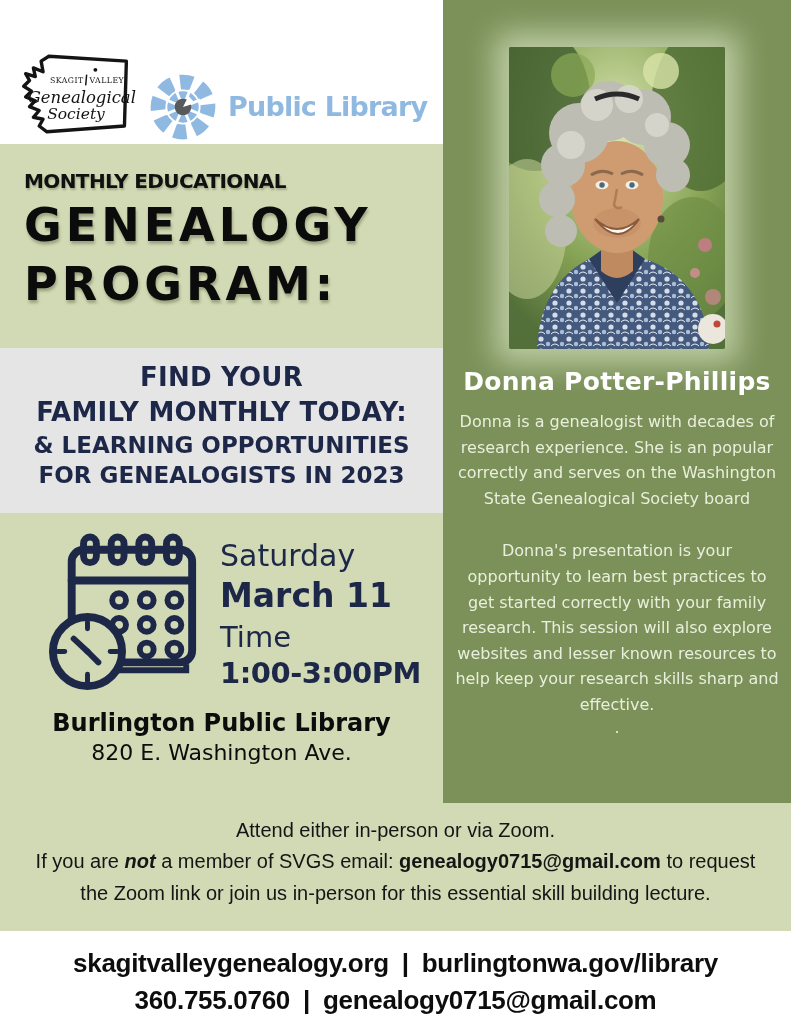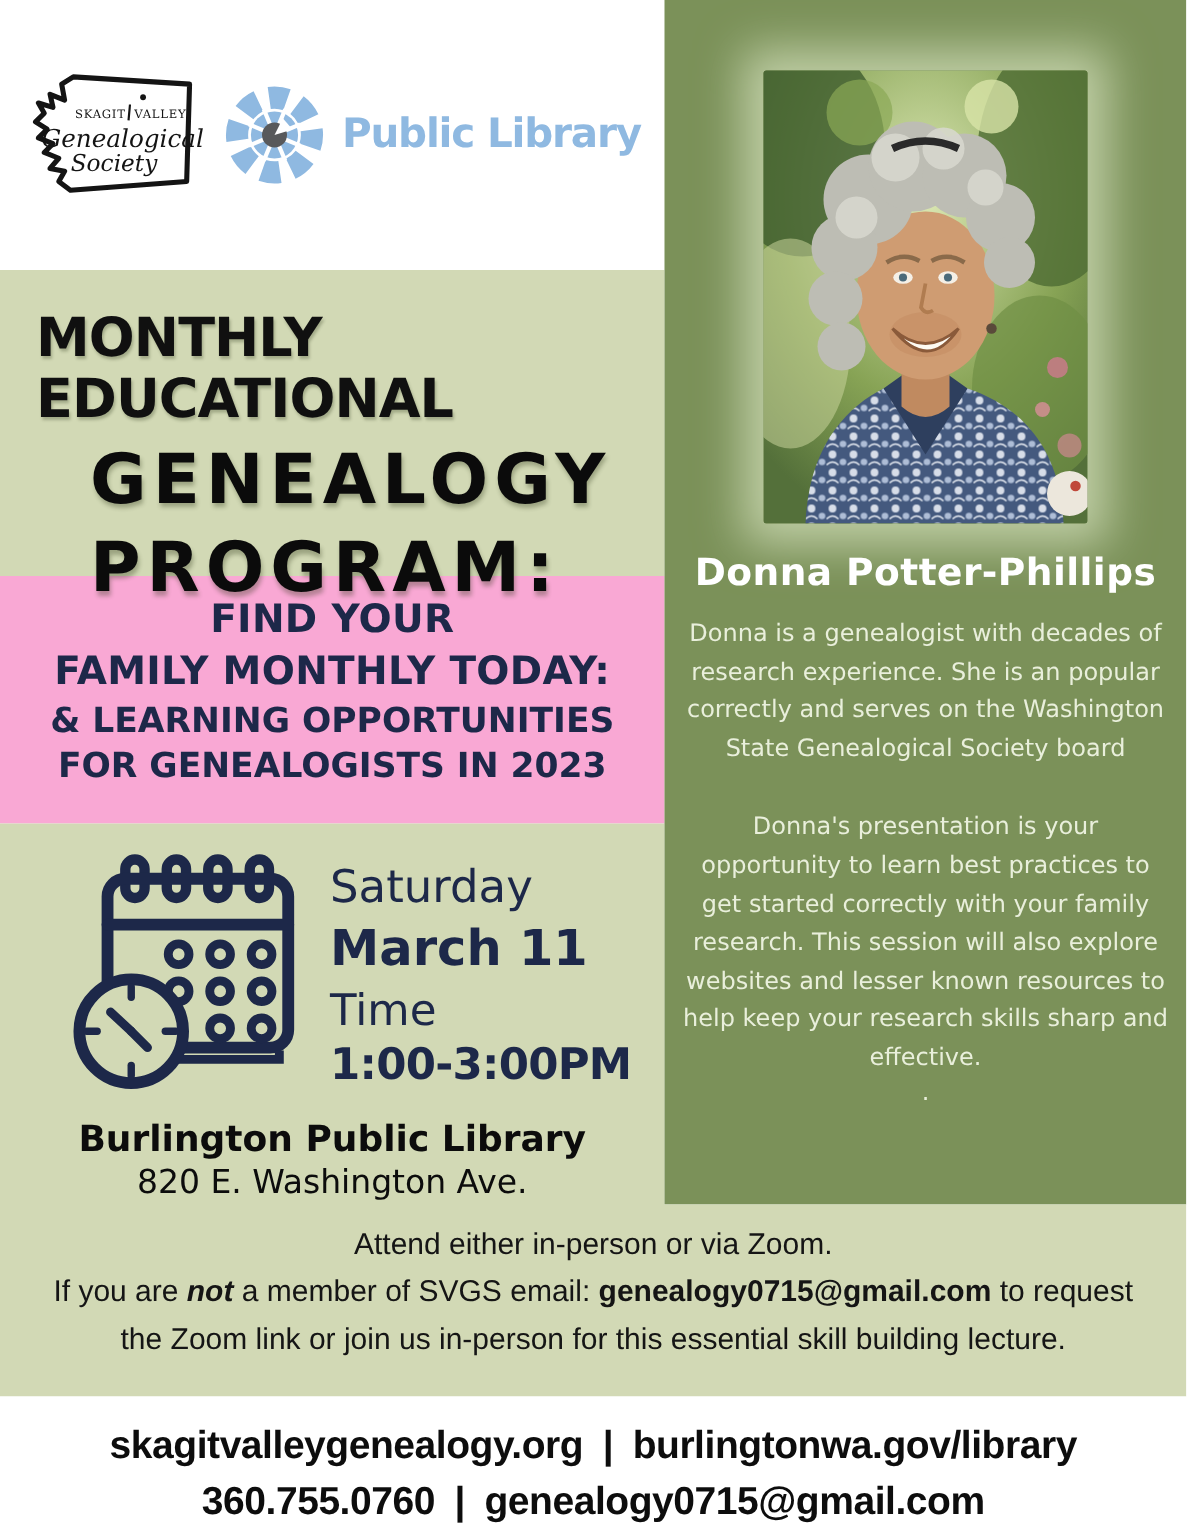--- a/index.html
+++ b/index.html
@@ -4,38 +4,38 @@
 <style>
   * { box-sizing: border-box; margin: 0; padding: 0; }
   html, body { width: 791px; height: 1024px; }
   body { font-family: "DejaVu Sans", sans-serif; background: #ffffff; }
 
   .flyer { position: relative; width: 791px; height: 1024px; background: #fff; overflow: hidden; }
 
   
   .left-col { position: absolute; top: 0; left: 0; width: 443px; height: 803px; }
 
-  .logos { height: 180px; background: #fff; display: flex; align-items: center; padding-left: 14px; gap: 8px; }
+  .logos { height: 144px; background: #fff; display: flex; align-items: flex-end; padding-left: 14px; gap: 8px; }
   .svgs-logo { width: 124px; height: 98px; flex: none; }
   .wa-outline { fill: #fff; stroke: #141414; stroke-width: 3.5; stroke-linejoin: round; }
   .wa-caps { font-family: "DejaVu Serif", serif; font-size: 8px; letter-spacing: 0.5px; fill: #141414; }
   .wa-script { font-family: "DejaVu Serif", serif; font-style: italic; fill: #141414; }
   .bpl { display: flex; align-items: center; gap: 8px; }
   .bpl-gear { width: 74px; height: 74px; flex: none; }
   .bpl-name { line-height: 1.04; font-weight: bold; font-size: 27px; letter-spacing: -0.8px; }
   .bpl-name .l1 { color: var(--library-gray, #58595B); }
   .bpl-name .l2 { color: var(--library-blue, #8FB9E1); }
 
   .title-block { height: 204px; background: var(--light-green, #D2D9B5); padding: 25px 0 0 24px; }
-  .kicker { font-size: 36px; font-weight: bold; color: #101010; letter-spacing: -0.6px;
+  .kicker { font-size: 20px; font-weight: bold; color: #101010; letter-spacing: -0.6px;
             text-shadow: 1px 2px 2px rgba(40,50,20,.28); }
   .big-title { font-size: 46px; font-weight: bold; color: #0b0b0b; letter-spacing: 4px;
-               line-height: 1.16; margin-top: 6px; text-shadow: 1px 3px 3px rgba(40,50,20,.32); margin-left: 36px; }
-
-  .subtitle-block { height: 165px; background: #f9a8d4; color: var(--navy, #1D2849);
+               line-height: 1.16; margin-top: 6px; text-shadow: 1px 3px 3px rgba(40,50,20,.32); }
+
+  .subtitle-block { height: 165px; background: #e5e5e5; color: var(--navy, #1D2849);
                     text-align: center; padding-top: 12px; font-weight: bold; }
   .sub-lg { font-size: 26px; line-height: 1.34; letter-spacing: 0.2px; }
   .sub-sm { font-size: 23px; line-height: 1.32; }
 
   .when-block { height: 290px; background: var(--light-green, #D2D9B5); color: var(--navy, #1D2849); }
   .when-row { display: flex; align-items: center; padding: 18px 16px 0 48px; gap: 16px; }
   .cal-icon { width: 156px; height: 166px; flex: none; }
   .cal-icon .st { fill: none; stroke: var(--navy, #1D2849); stroke-width: 8; stroke-linecap: round; stroke-linejoin: round; }
   .cal-icon .st7 { fill: none; stroke: var(--navy, #1D2849); stroke-width: 7; }
   .cal-icon .ring { fill: none; stroke: var(--navy, #1D2849); stroke-width: 6; }

